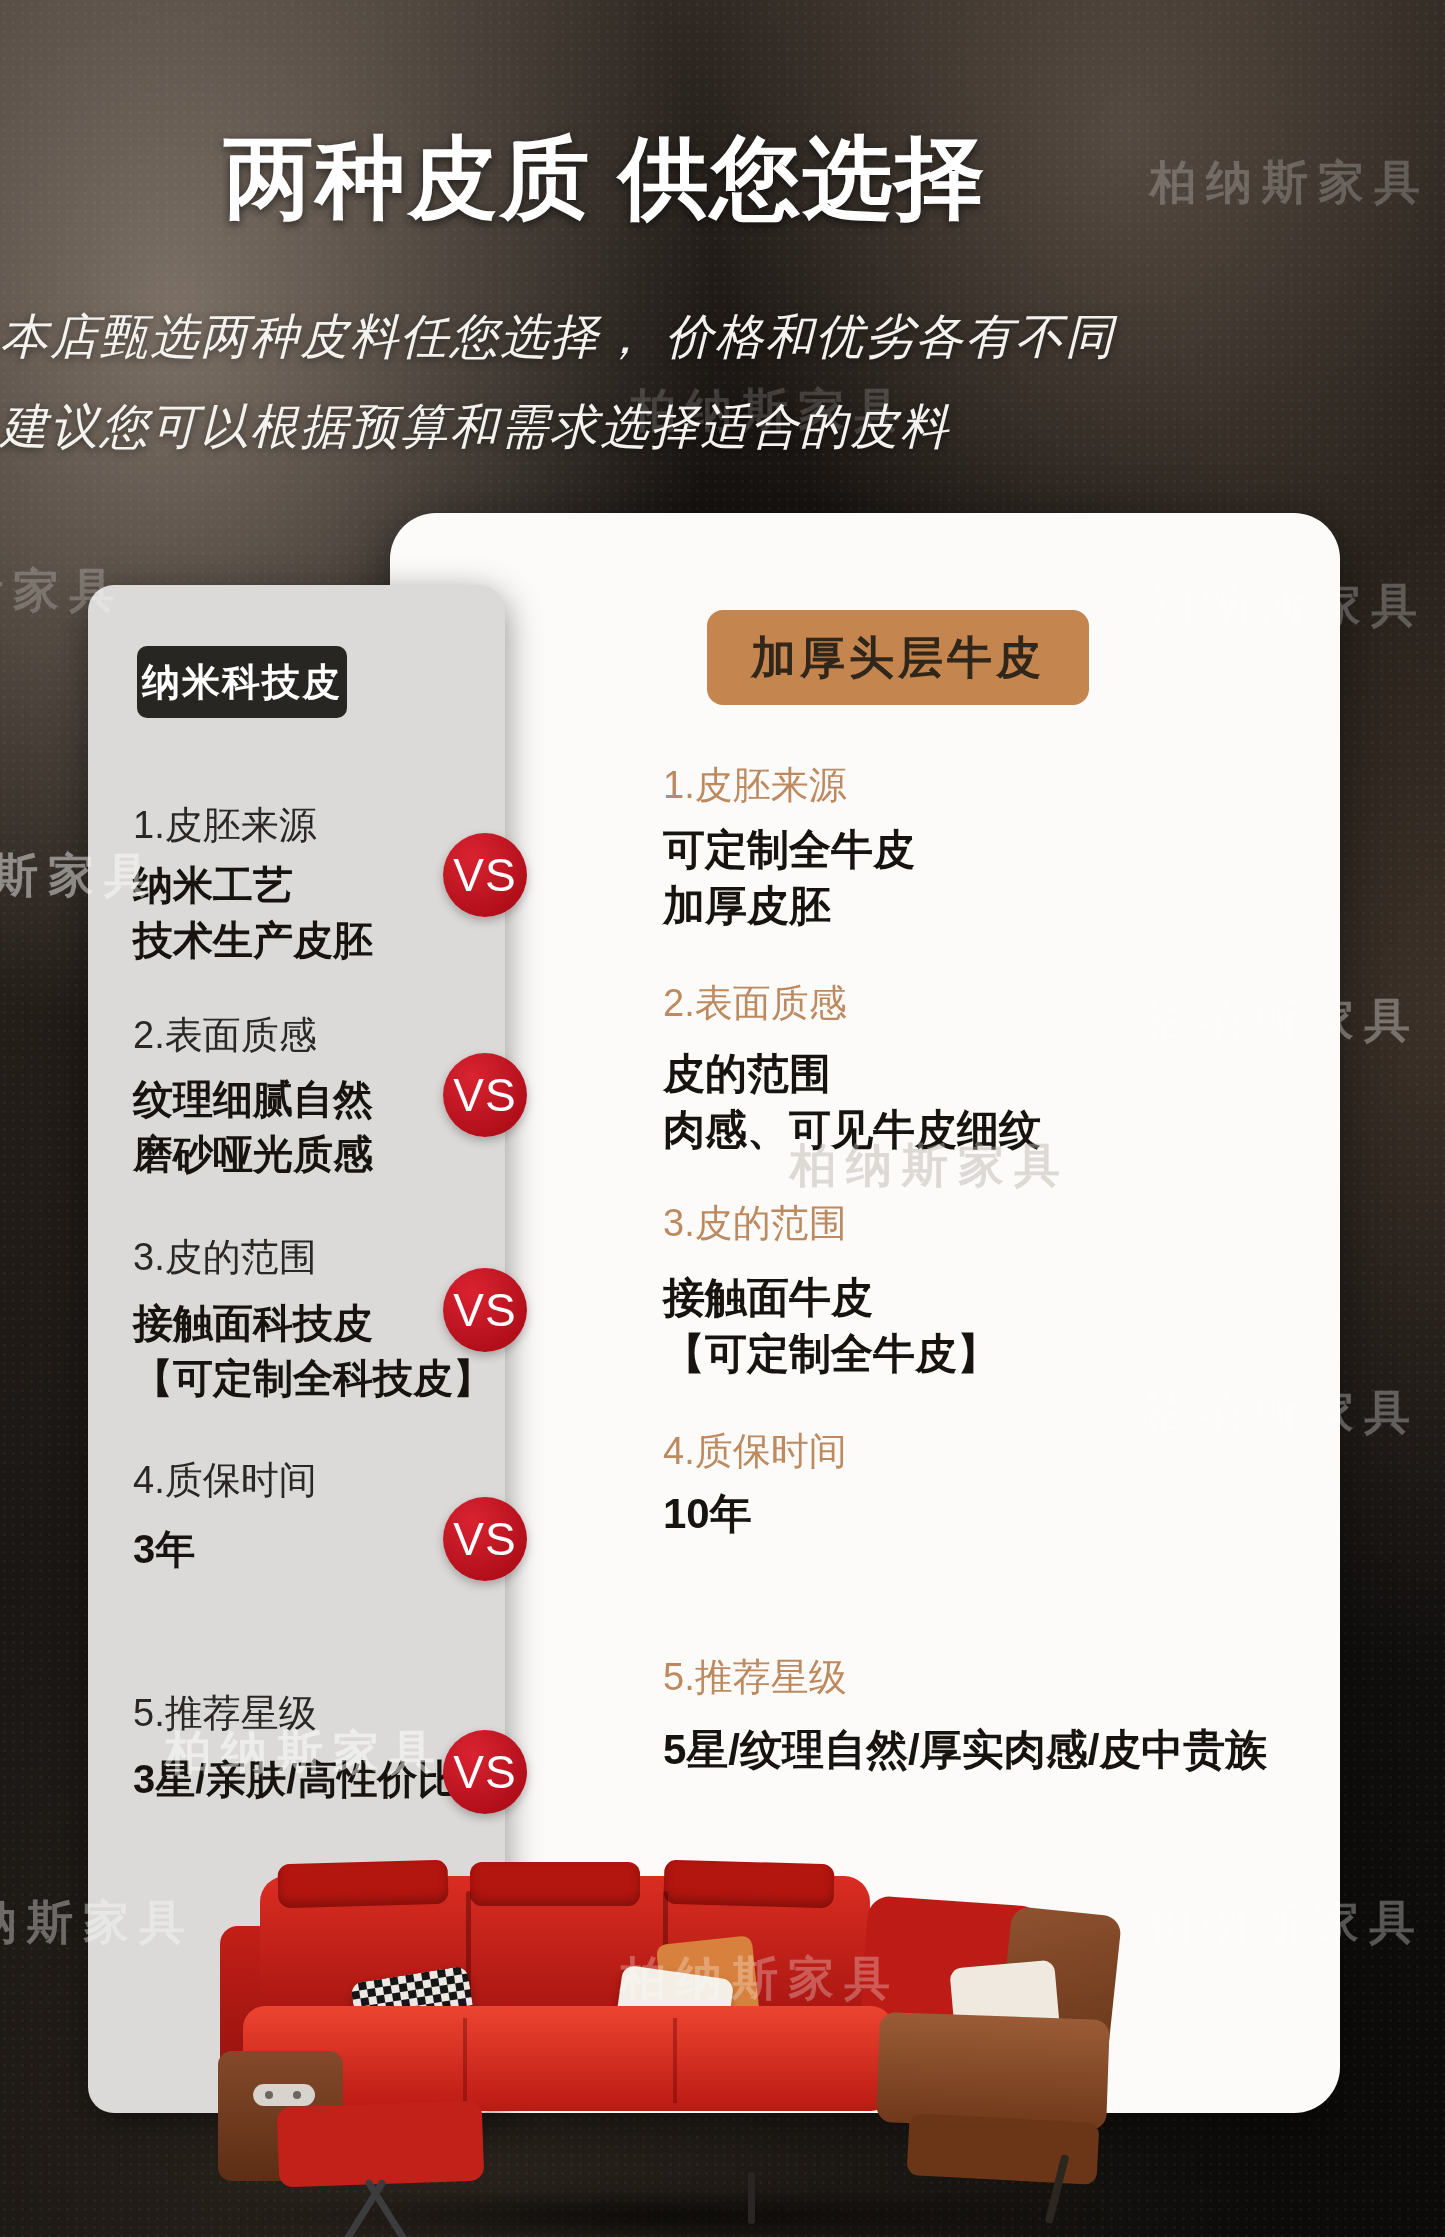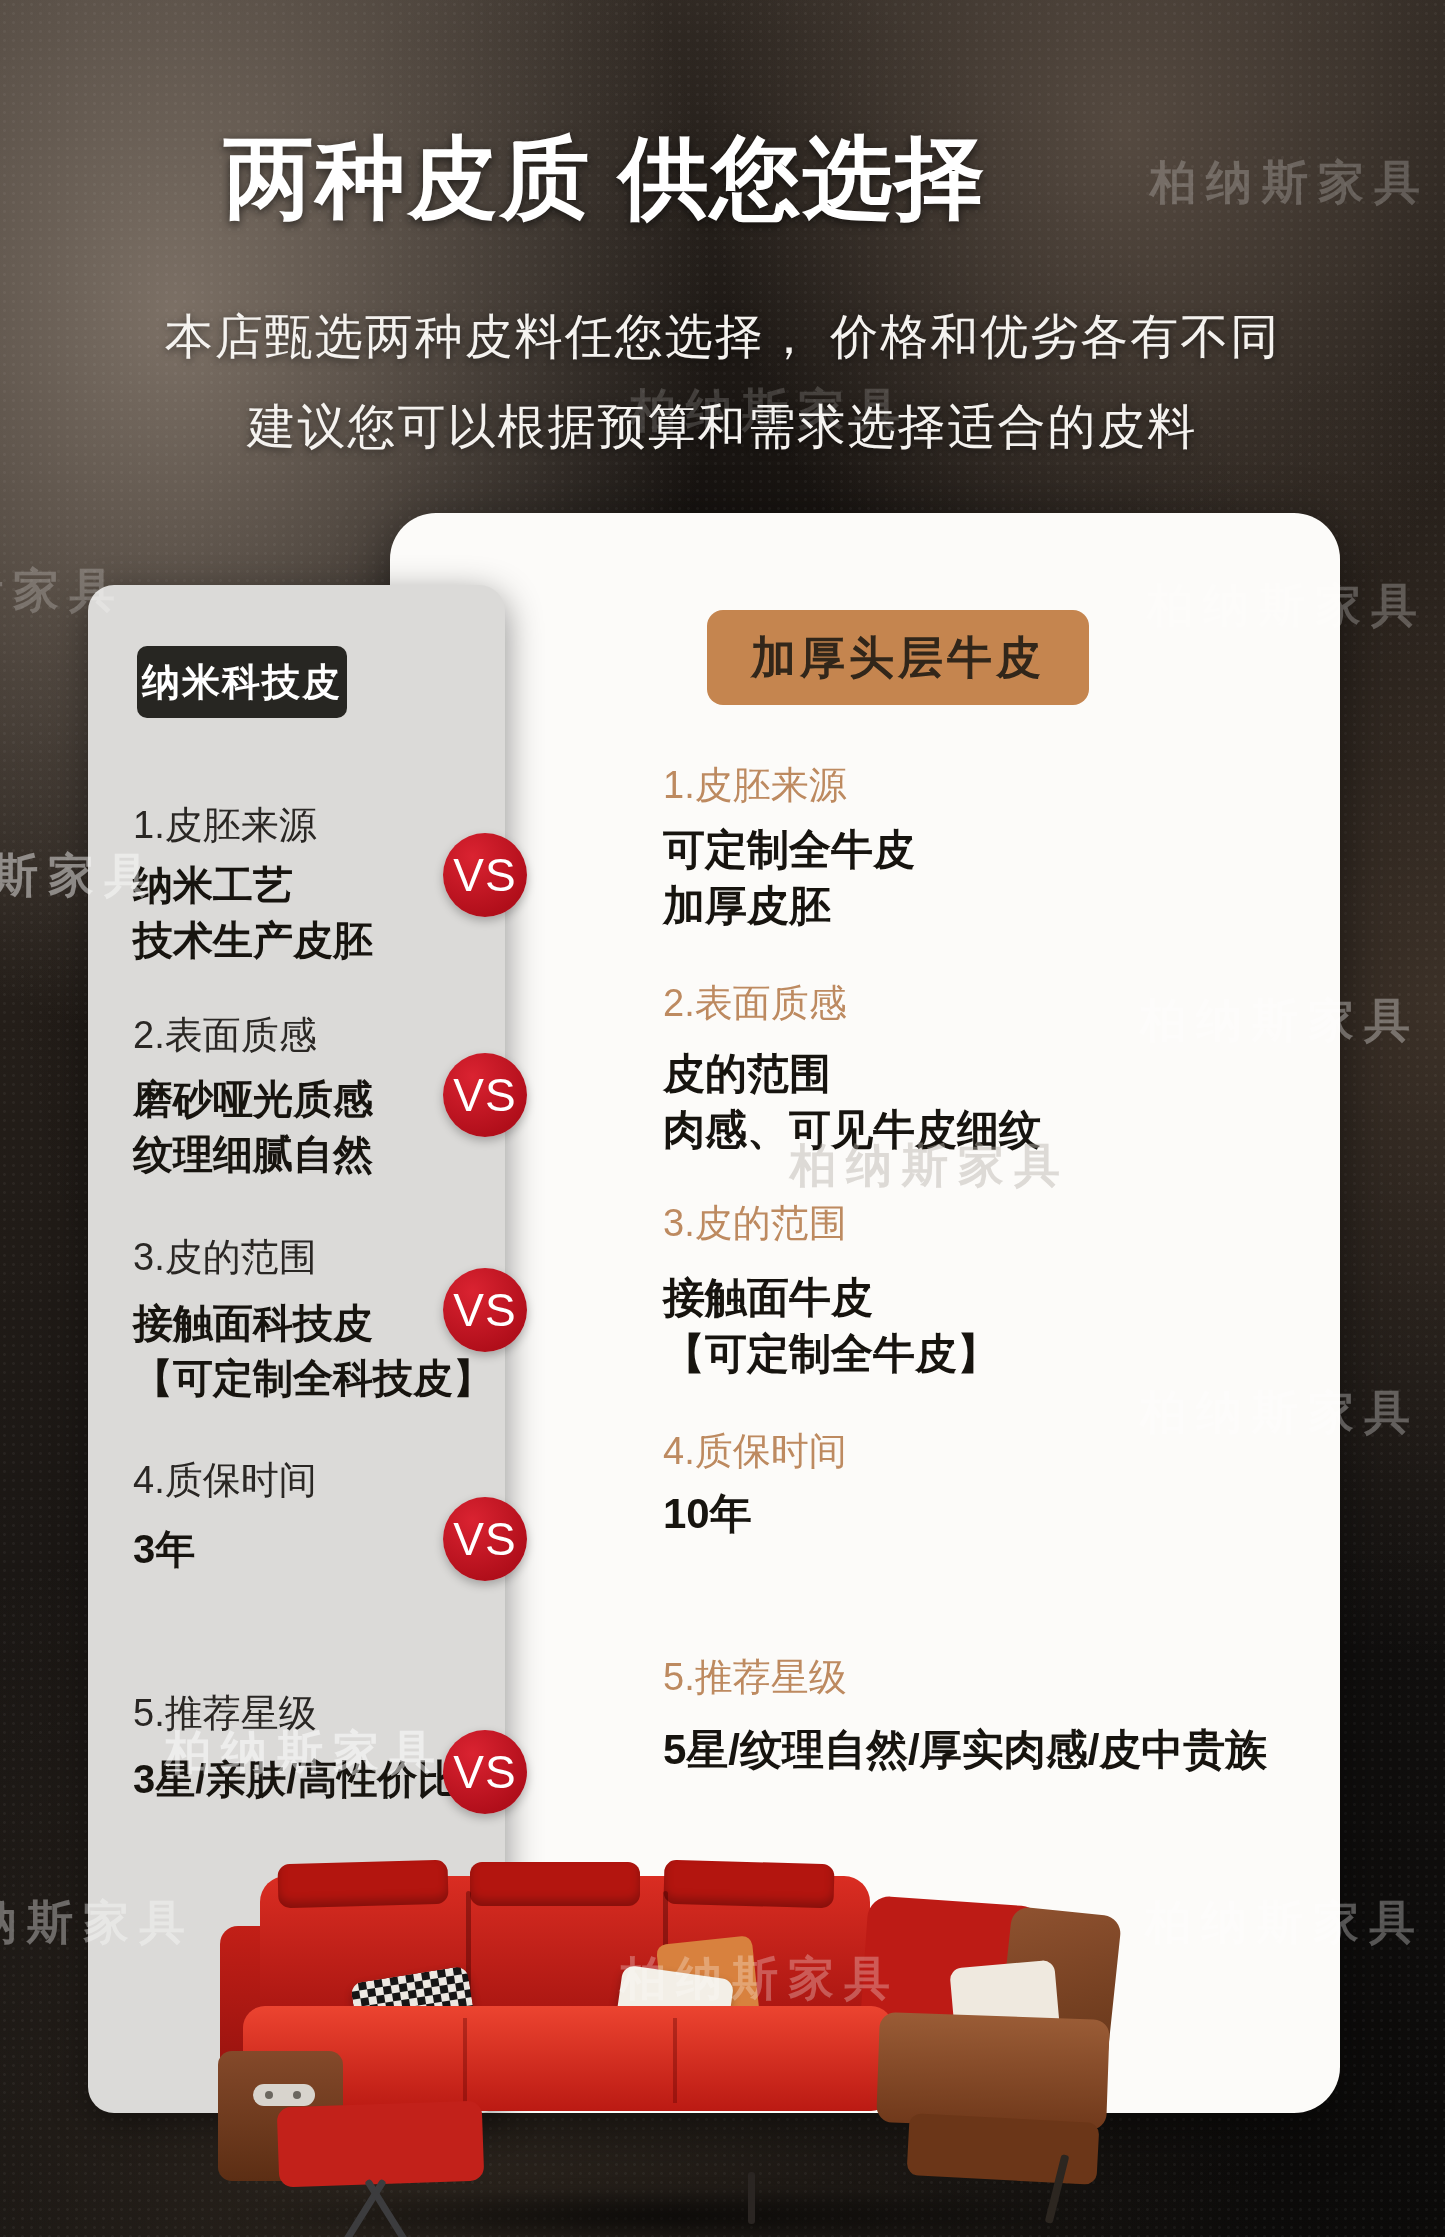--- a/index.html
+++ b/index.html
@@ -14,22 +14,22 @@
       radial-gradient(1200px 900px at 30% 95%, rgba(48,40,32,.85), transparent 70%),
       linear-gradient(155deg,#3a322b 0%,#241e19 35%,#131110 70%,#0b0a09 100%);
   }
   .grain{position:absolute;inset:0;z-index:0;
     background-image:radial-gradient(rgba(255,255,255,.045) 1.2px, transparent 1.7px);
     background-size:9px 9px;}
   
   .title{position:absolute;left:0;top:118px;width:1210px;margin:0;text-align:center;
     font-size:90px;font-weight:bold;color:#ffffff;letter-spacing:2px;z-index:4;
     text-shadow:0 3px 10px rgba(0,0,0,.6);}
-  .sub{position:absolute;left:0;width:1445px;margin:0;text-align:center;color:#f4f2ef;
-    font-size:48px;letter-spacing:2px;z-index:4;text-shadow:0 2px 8px rgba(0,0,0,.55);}
+  .sub{position:absolute;left:0;width:1445px;margin:0;color:#f4f2ef;
+    font-size:48px;letter-spacing:2px;z-index:4;text-shadow:0 2px 8px rgba(0,0,0,.55);font-style:italic;}
   .sub1{top:305px;}
   .sub2{top:395px;}
   
   .white-card{position:absolute;left:390px;top:513px;width:950px;height:1600px;
     background:#fcfbf9;border-radius:46px;z-index:2;box-shadow:0 12px 50px rgba(0,0,0,.5);}
   .gray-card{position:absolute;left:88px;top:585px;width:417px;height:1528px;
     background:#dbdad8;border-radius:26px;z-index:3;box-shadow:0 10px 36px rgba(0,0,0,.45);}
   .black-label{position:absolute;left:137px;top:646px;width:210px;height:72px;z-index:4;
     background:#272622;border-radius:10px;color:#fff;font-size:38px;font-weight:bold;
     letter-spacing:2px;display:flex;align-items:center;justify-content:center;}
@@ -117,22 +117,22 @@
   <div class="black-label">纳米科技皮</div>
   <div class="brown-label">加厚头层牛皮</div>
 
   <div class="lh" style="top:800px">1.皮胚来源</div>
   <div class="lb" style="top:858px">
     <div>纳米工艺</div>
     <div>技术生产皮胚</div>
   </div>
   <div class="lh" style="top:1010px">2.表面质感</div>
   <div class="lb" style="top:1072px">
+    <div>纹理细腻自然</div>
     <div>磨砂哑光质感</div>
-    <div>纹理细腻自然</div>
   </div>
   <div class="lh" style="top:1232px">3.皮的范围</div>
   <div class="lb" style="top:1296px">
     <div>接触面科技皮</div>
     <div>【可定制全科技皮】</div>
   </div>
   <div class="lh" style="top:1455px">4.质保时间</div>
   <div class="lb" style="top:1522px">
     <div>3年</div>
   </div>

